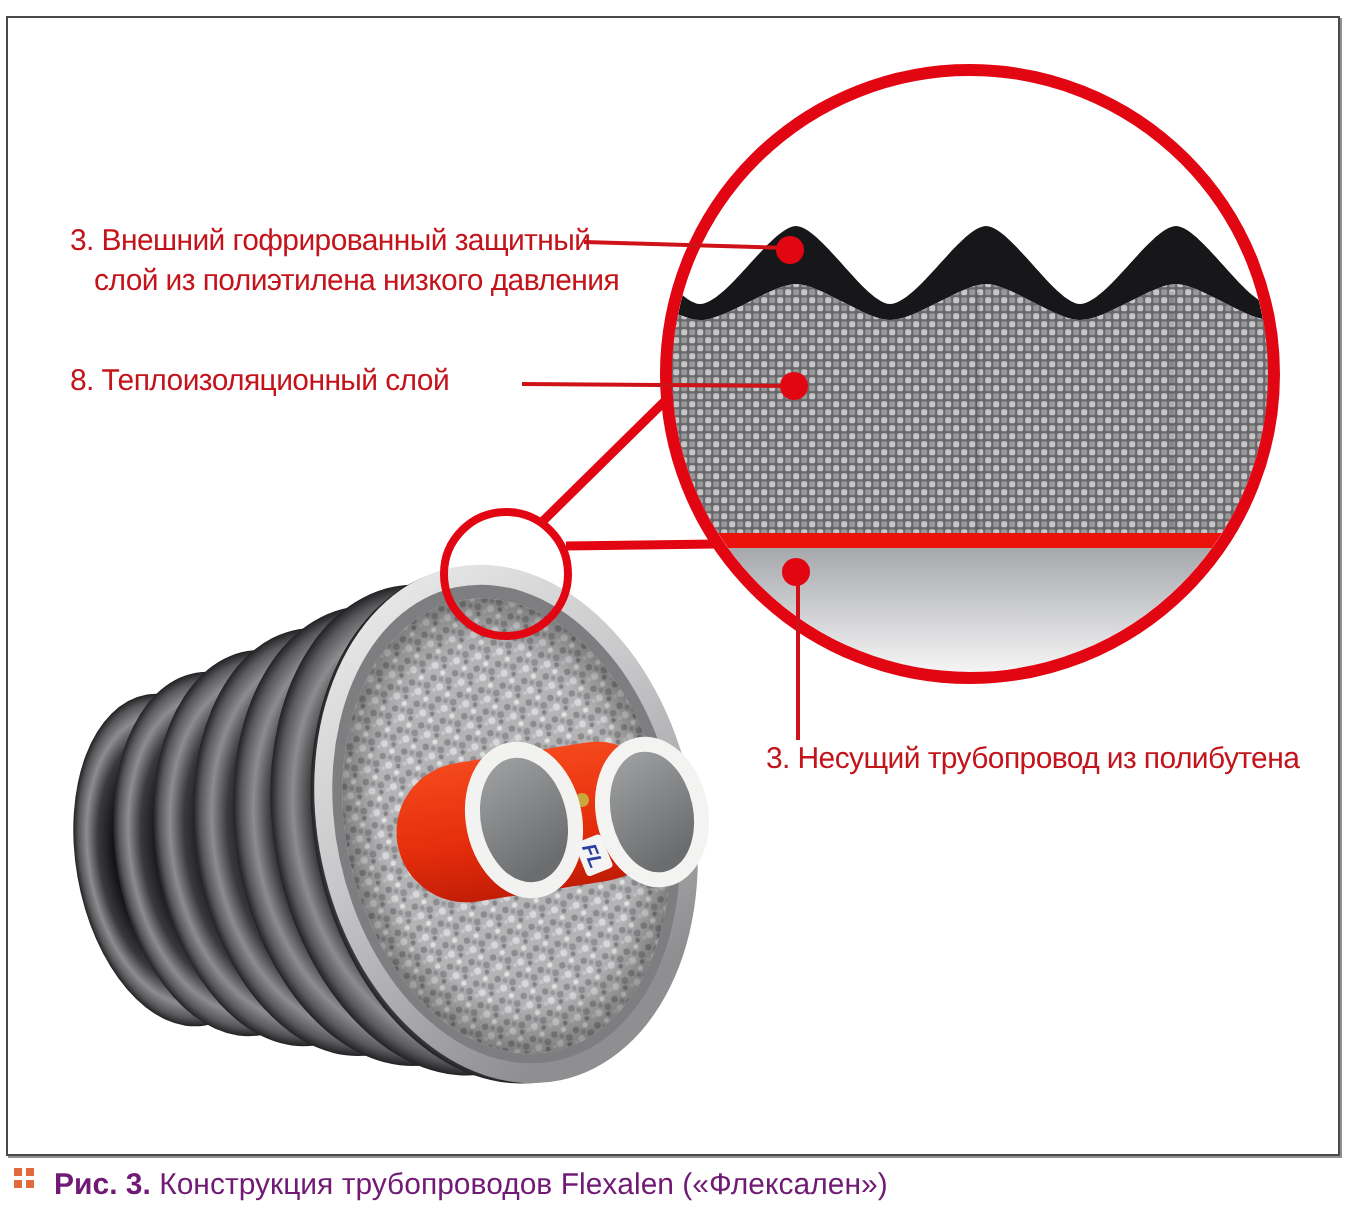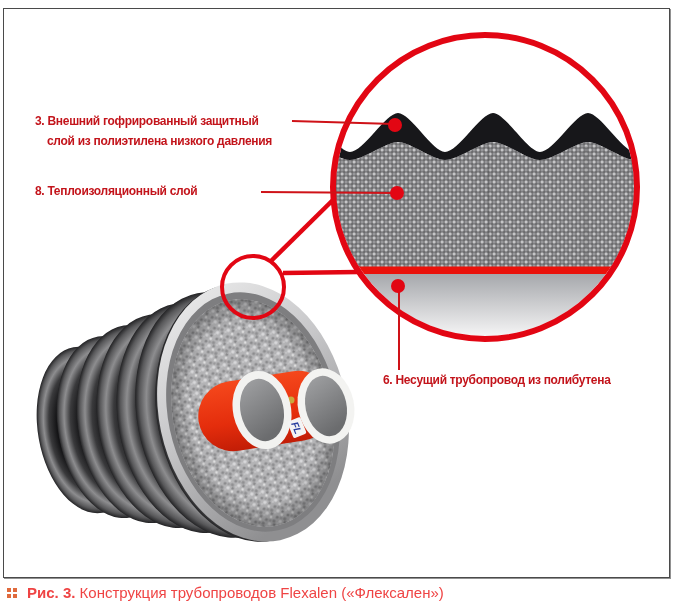--- a/index.html
+++ b/index.html
@@ -1,28 +1,28 @@
 <!DOCTYPE html>
 <html><head>
 <meta charset="utf-8">
 <style>
   html,body{margin:0;padding:0;background:#fff;}
   .stage{position:relative;width:674px;height:609px;background:#fff;
          font-family:"Liberation Sans", sans-serif;overflow:hidden;}
   .frame{position:absolute;left:3px;top:8px;width:665px;height:568px;
          background:#fff;border:1px solid #4a4a4a;box-shadow:1px 1px 0 #919191;}
   svg.art{position:absolute;left:0;top:0;}
-  .callout{position:absolute;color:#c3141b;font-weight:bold;font-size:12px;
+  .callout{position:absolute;color:#c3141b;font-weight:normal;font-size:15px;
            line-height:20px;letter-spacing:-0.3px;white-space:nowrap;}
   .callout .indent{padding-left:12px;}
   .c3{left:35px;top:111px;}
   .c2{left:35px;top:181px;}
   .c1{left:383px;top:370px;}
-  .caption{position:absolute;left:7px;top:584px;display:flex;align-items:center;
-           gap:10px;font-size:15px;color:#ef4444;white-space:nowrap;}
+  .caption{position:absolute;left:7px;top:584px;display:flex;
+           gap:10px;font-size:15px;color:#701a75;white-space:nowrap;}
   .cap-dots{display:inline-block;width:10px;height:10px;position:relative;flex:0 0 auto;}
   .cap-dots i{position:absolute;width:4px;height:4px;background:#e06a3c;}
   .cap-dots i:nth-child(1){left:0;top:0;}
   .cap-dots i:nth-child(2){left:6px;top:0;}
   .cap-dots i:nth-child(3){left:0;top:6px;}
   .cap-dots i:nth-child(4){left:6px;top:6px;}
   .cap-text b{font-weight:bold;}
 </style>
 </head>
 <body>
@@ -171,21 +171,21 @@
   </svg>
 
   <div class="callout c3">
     <div>3. Внешний гофрированный защитный</div>
     <div class="indent">слой из полиэтилена низкого давления</div>
   </div>
   <div class="callout c2">
     <div>8. Теплоизоляционный слой</div>
   </div>
   <div class="callout c1">
-    <div>6. Несущий трубопровод из полибутена</div>
+    <div>3. Несущий трубопровод из полибутена</div>
   </div>
 
   <div class="caption">
     <span class="cap-dots">
         <i></i>
         <i></i>
         <i></i>
         <i></i>
       </span>
     <span class="cap-text"><b>Рис. 3.</b>&nbsp;<span>Конструкция трубопроводов Flexalen («Флексален»)</span></span>

